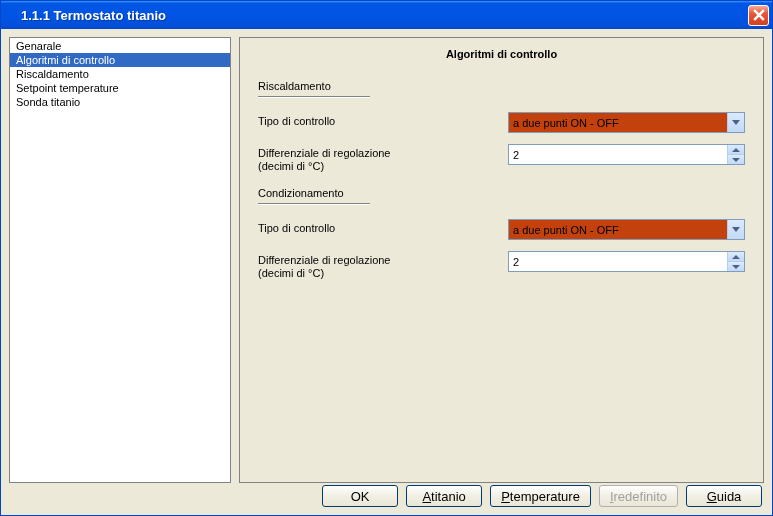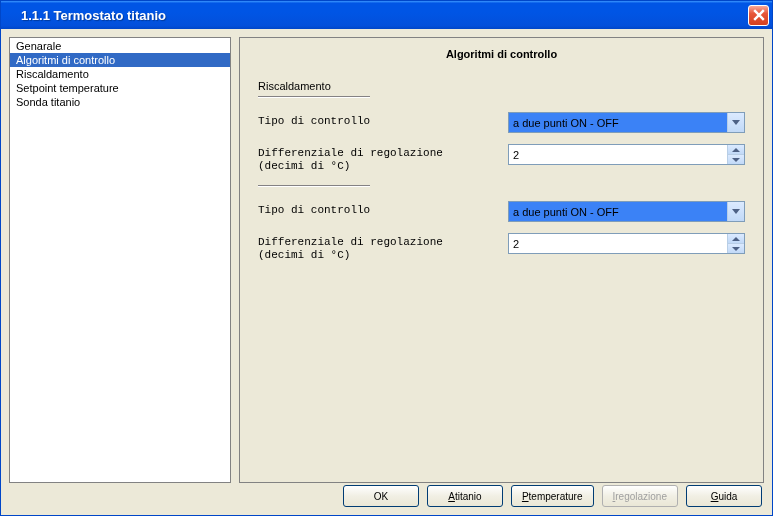--- a/index.html
+++ b/index.html
@@ -98,30 +98,29 @@
   .form-row {
     display: flex;
     align-items: flex-start;
     margin-bottom: 10px;
     min-height: 22px;
   }
   .form-label {
     width: 250px;
     padding-top: 3px;
     line-height: 13px;
-    font-family: Liberation Mono, monospace;
   }
   .form-field {
     flex: 1;
   }
   .select {
     width: 100%;
     height: 21px;
     border: 1px solid #7f9db9;
-    background: #3b82f6;
+    background: #c2410c;
     display: flex;
     align-items: center;
     position: relative;
     cursor: pointer;
   }
   .select-text {
     flex: 1;
     padding: 0 4px;
     overflow: hidden;
     white-space: nowrap;
@@ -170,21 +169,21 @@
     padding: 2px 2px 0 0;
   }
   .btn {
     min-width: 76px;
     height: 22px;
     border: 1px solid #003c74;
     border-radius: 3px;
     background: linear-gradient(to bottom, #ffffff 0%, #f1efe4 50%, #eae7d6 100%);
     padding: 0 10px;
     font-family: inherit;
-    font-size: 10px;
+    font-size: 13px;
     cursor: pointer;
     display: flex;
     align-items: center;
     justify-content: center;
   }
   .btn.disabled {
     color: #a0a0a0;
     border-color: #b0b0b0;
     cursor: default;
   }
@@ -250,20 +249,21 @@
                 <div class="spinner-btn">
                     <svg viewBox="0 0 8 4">
                       <path d="M0 0 L8 0 L4 4 Z" fill="#4d6185"></path>
                     </svg>
                   </div>
               </div>
             </div>
           </div>
         </div>
 
+        <div class="section-label">Condizionamento</div>
         <hr class="hr">
 
         <div class="form-row">
           <div class="form-label">Tipo di controllo</div>
           <div class="form-field">
             <div class="select">
               <span class="select-text">a due punti ON - OFF</span>
               <div class="select-btn">
                 <svg viewBox="0 0 8 6">
                     <path d="M0 0 L8 0 L4 5 Z" fill="#4d6185"></path>
@@ -306,21 +306,21 @@
           <span>titanio</span>
         </button>
       <button class="btn">
           <span></span>
           <span class="ul">P</span>
           <span>temperature</span>
         </button>
       <button class="btn disabled">
           <span></span>
           <span class="ul">I</span>
-          <span>regolazione</span>
+          <span>redefinito</span>
         </button>
       <button class="btn">
           <span></span>
           <span class="ul">G</span>
           <span>uida</span>
         </button>
     </div>
   </div>
 </div>
 

